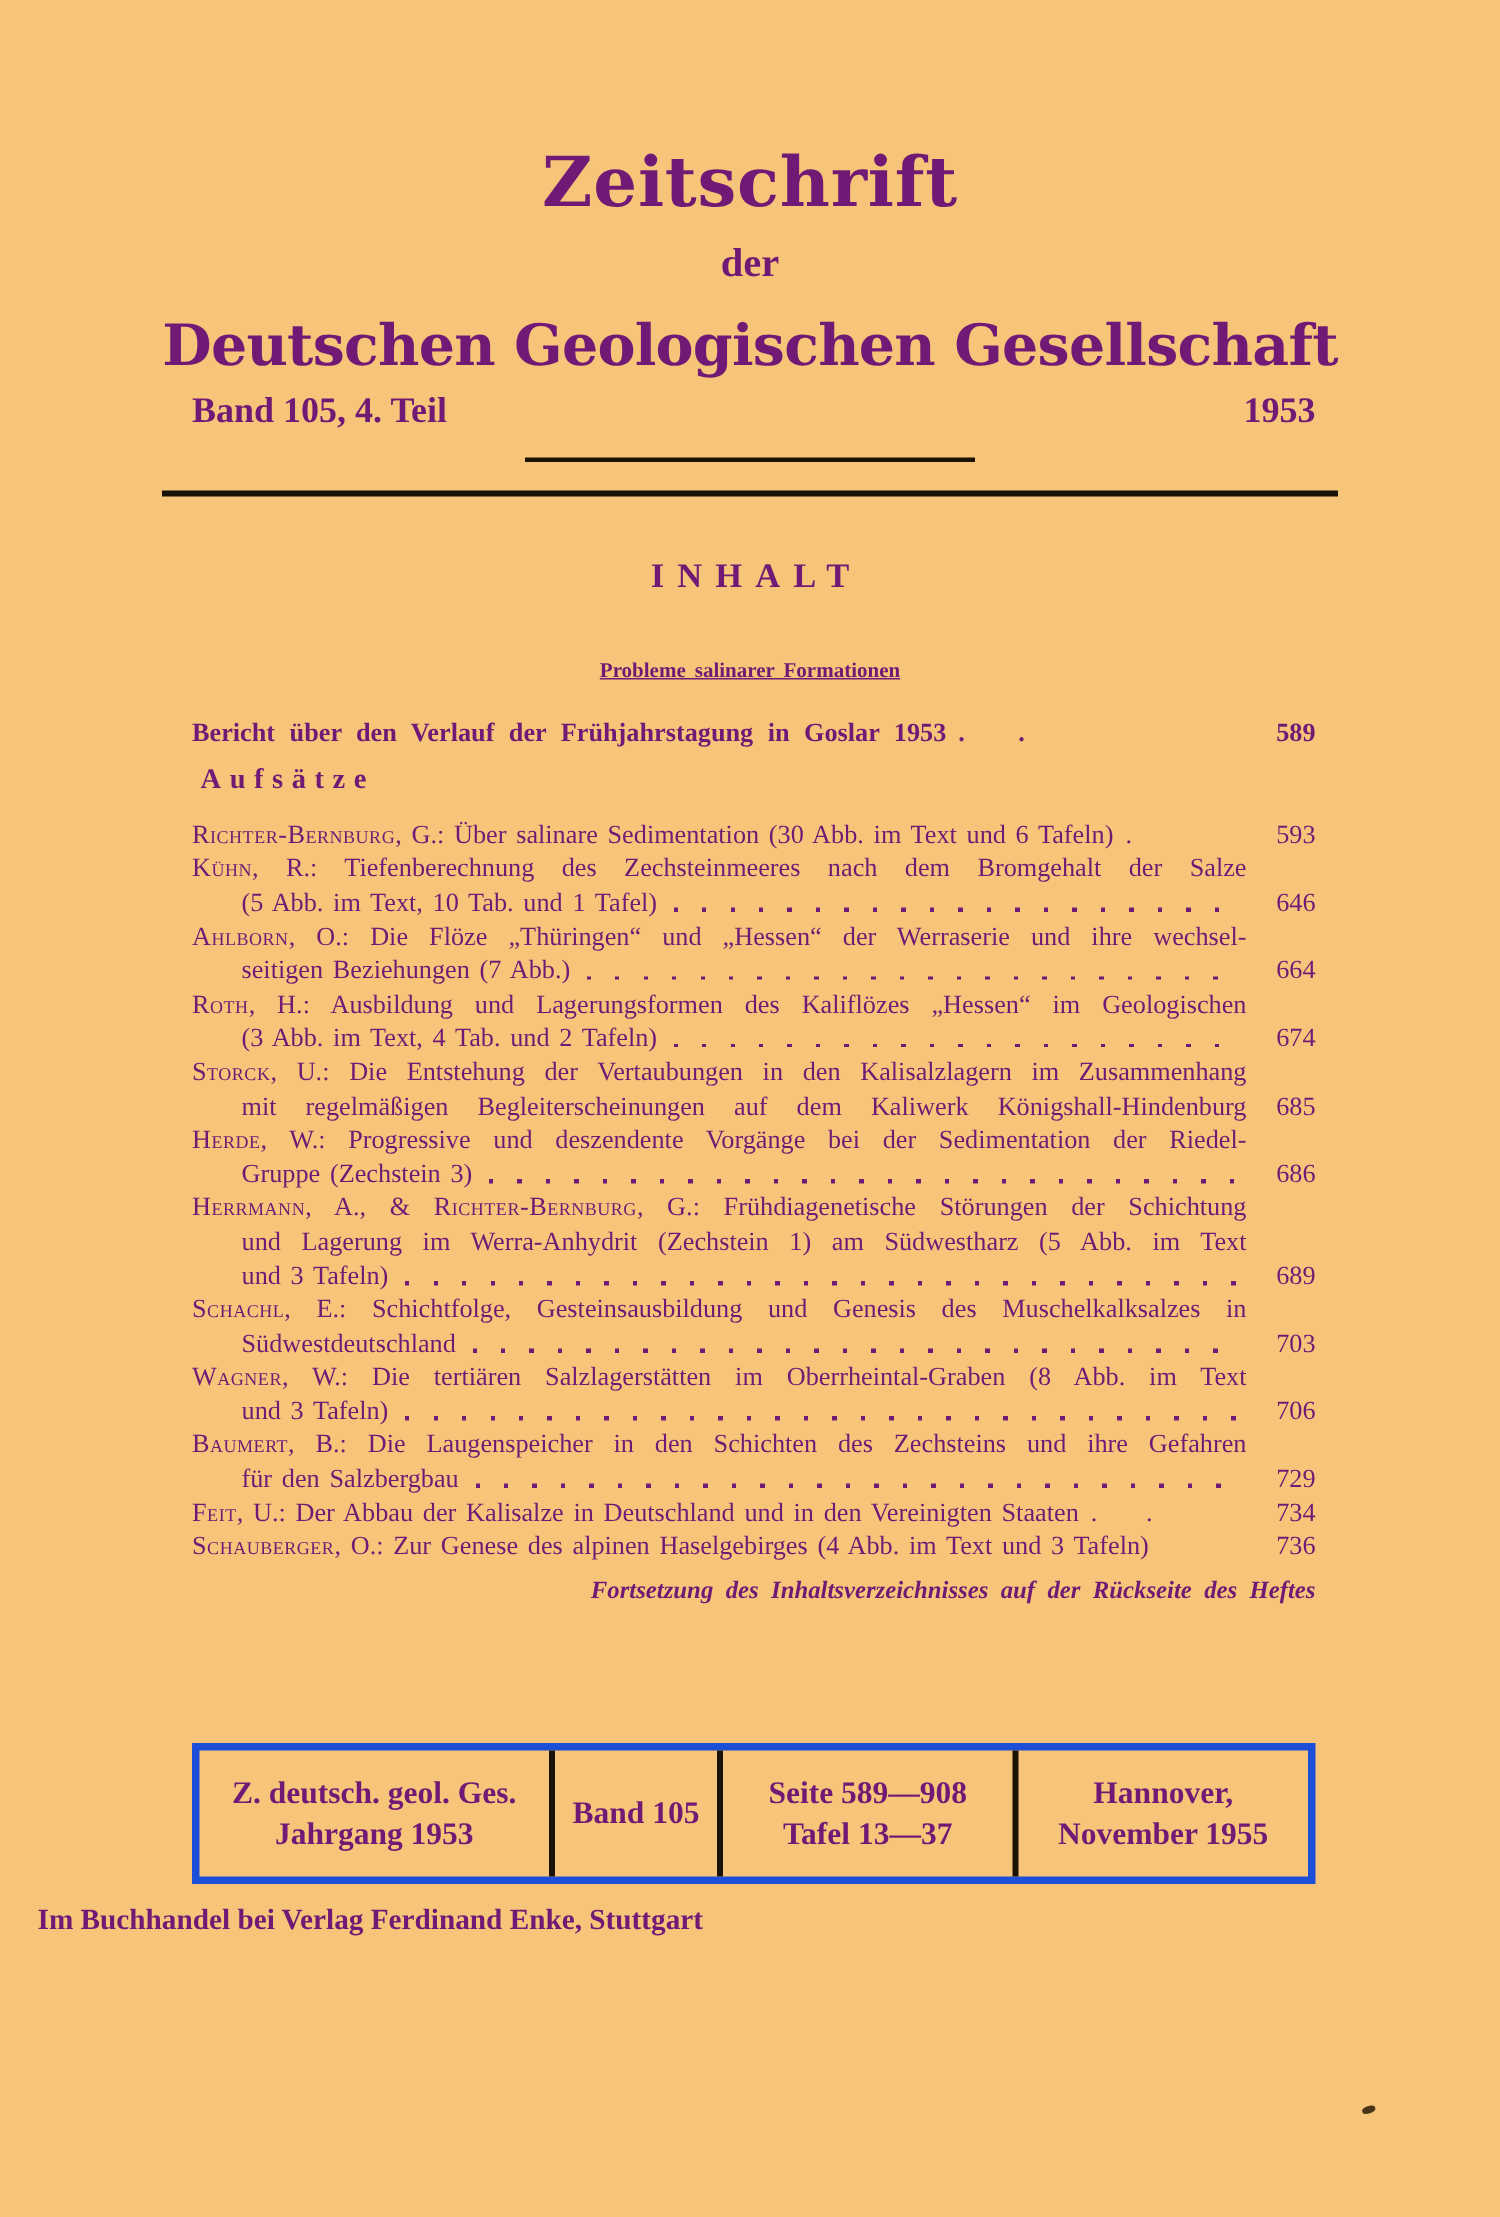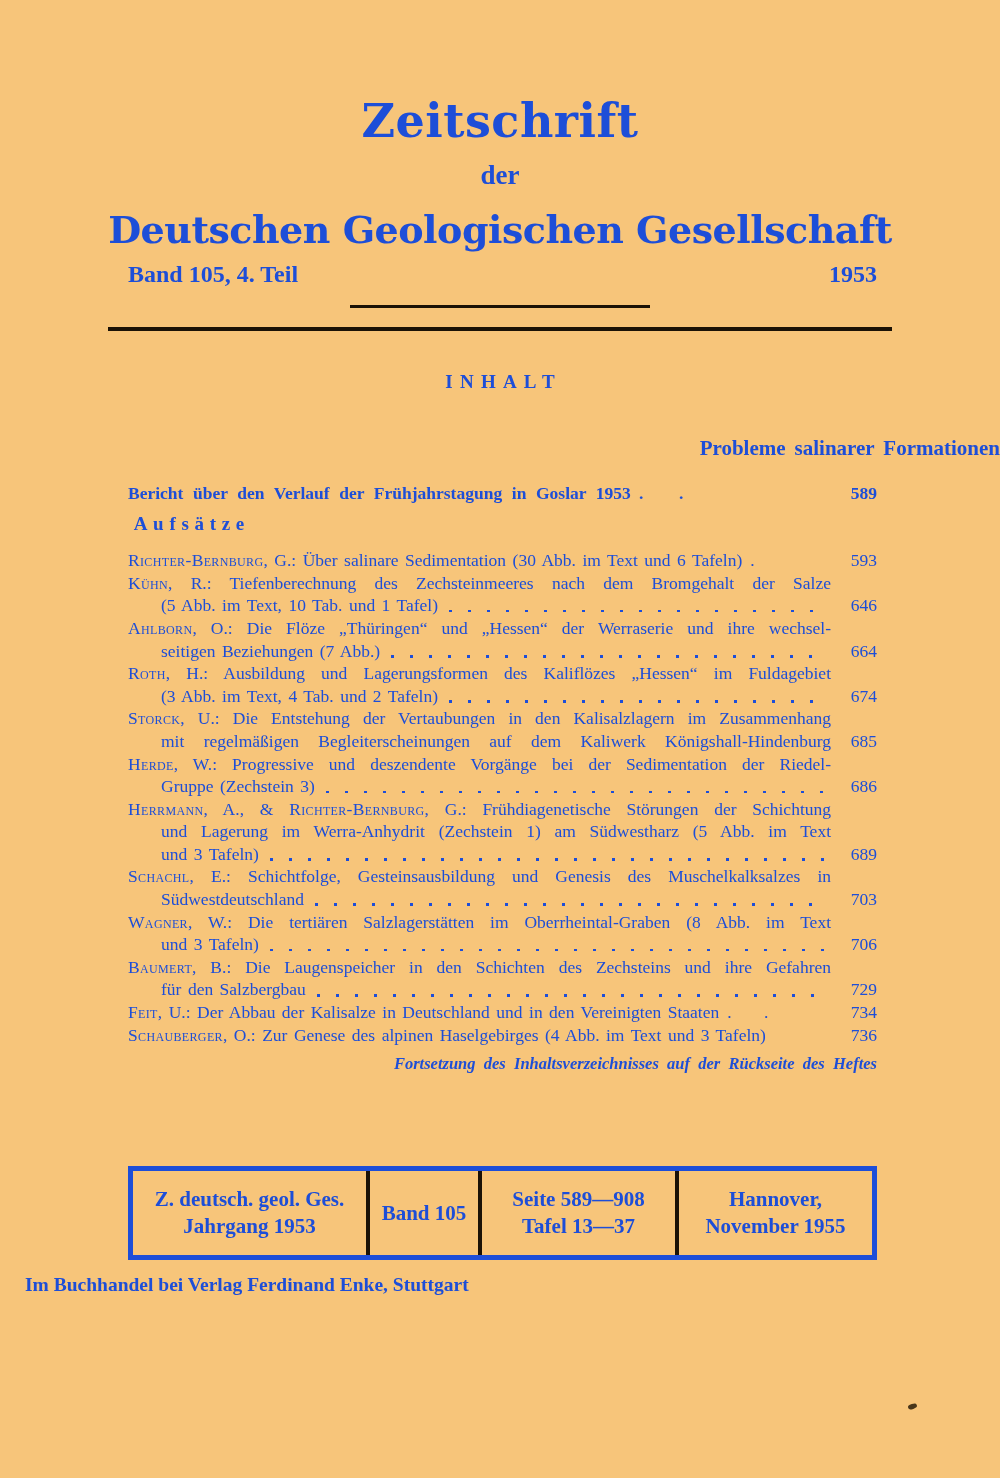--- a/index.html
+++ b/index.html
@@ -1,21 +1,21 @@
 <!DOCTYPE html>
 <html><head>
 <meta charset="utf-8">
 <style>
   html,body { margin:0; padding:0; }
   .page {
     position: relative;
     width: 1000px;
     height: 1478px;
     background: #f7c57a;
-    color: #1d4ed8;
+    color: #701a75;
     font-family: "Liberation Serif", "DejaVu Serif", serif;
     overflow: hidden;
   }
   .masthead { text-align: center; padding-top: 98px; }
   .journal-title {
     font-family: "DejaVu Serif", "Liberation Serif", serif;
     font-size: 46px; font-weight: bold; line-height: 1; letter-spacing: 0.5px;
   }
   .journal-der { font-size: 27px; line-height: 1; margin-top: 18px; font-weight: bold; }
   .journal-society {
@@ -24,24 +24,24 @@
   }
   .band-row {
     display: flex; justify-content: space-between; align-items: baseline;
     margin: 12px 123px 0 128px; font-size: 24px; line-height: 1.1; font-weight: bold;
   }
   .rule-short { width: 300px; height: 3px; background: #1b1206; margin: 18px auto 0 auto; }
   .publisher-block { text-align: center; margin-top: 28px; font-size: 21px; line-height: 1.15; font-weight: bold; }
   .editor-line { margin-top: 7px; }
   .rule-long { width: 784px; height: 4px; background: #1b1206; margin: 19px auto 0 auto; }
   .inhalt-heading {
-    text-align: center; margin-top: 41px; font-size: 19px; font-weight: bold;
+    text-align: center; margin-top: 41px; font-size: 23px; font-weight: bold;
     letter-spacing: 0.38em; padding-left: 0.38em; line-height: 1;
   }
-  .section-title { text-align: right; margin-top: 45px; font-size: 21px; font-weight: bold; line-height: 1.2; word-spacing: 0.18em; }
+  .section-title { text-align: center; margin-top: 45px; font-size: 14px; font-weight: bold; line-height: 1.2; word-spacing: 0.18em; text-decoration: underline; }
   .subsection-title { text-align: left; margin-top: 9px; font-size: 19px; font-weight: bold; letter-spacing: 0.3em; padding-left: 0.3em; line-height: 21px; }
   .toc-block { width: 749px; margin: 0 auto 0 128px; font-size: 17.5px; line-height: 22.6px; }
   .report-row { margin-top: 20px; font-weight: bold; }
   .toc-entries { margin-top: 15px; }
   .toc-line { display: flex; align-items: baseline; word-spacing: 0.12em; }
   .toc-line.bold { font-weight: bold; word-spacing: 0.3em; }
   .toc-line.indent .toc-text { padding-left: 33px; }
   .toc-text { flex: 0 1 auto; white-space: nowrap; text-align: right; }
   .toc-text.justify { flex: 1 1 auto; white-space: normal; text-align: justify; text-align-last: justify; }
   .sc { font-variant: small-caps; letter-spacing: 0.02em; }
@@ -121,21 +121,21 @@
         <div class="toc-line">
           <span class="toc-text justify"><span class="sc">Ahlborn</span><span>, O.: Die Flöze „Thüringen“ und „Hessen“ der Werraserie und ihre wechsel-</span></span>
           <span class="page-num"></span>
         </div>
         <div class="toc-line indent">
           <span class="toc-text"><span>seitigen Beziehungen (7 Abb.)</span></span>
           <span class="leader"></span>
           <span class="page-num">664</span>
         </div>
         <div class="toc-line">
-          <span class="toc-text justify"><span class="sc">Roth</span><span>, H.: Ausbildung und Lagerungsformen des Kaliflözes „Hessen“ im Fuldagebiet</span></span>
+          <span class="toc-text justify"><span class="sc">Roth</span><span>, H.: Ausbildung und Lagerungsformen des Kaliflözes „Hessen“ im Geologischen</span></span>
           <span class="page-num"></span>
         </div>
         <div class="toc-line indent">
           <span class="toc-text"><span>(3 Abb. im Text, 4 Tab. und 2 Tafeln)</span></span>
           <span class="leader"></span>
           <span class="page-num">674</span>
         </div>
         <div class="toc-line">
           <span class="toc-text justify"><span class="sc">Storck</span><span>, U.: Die Entstehung der Vertaubungen in den Kalisalzlagern im Zusammenhang</span></span>
           <span class="page-num"></span>

